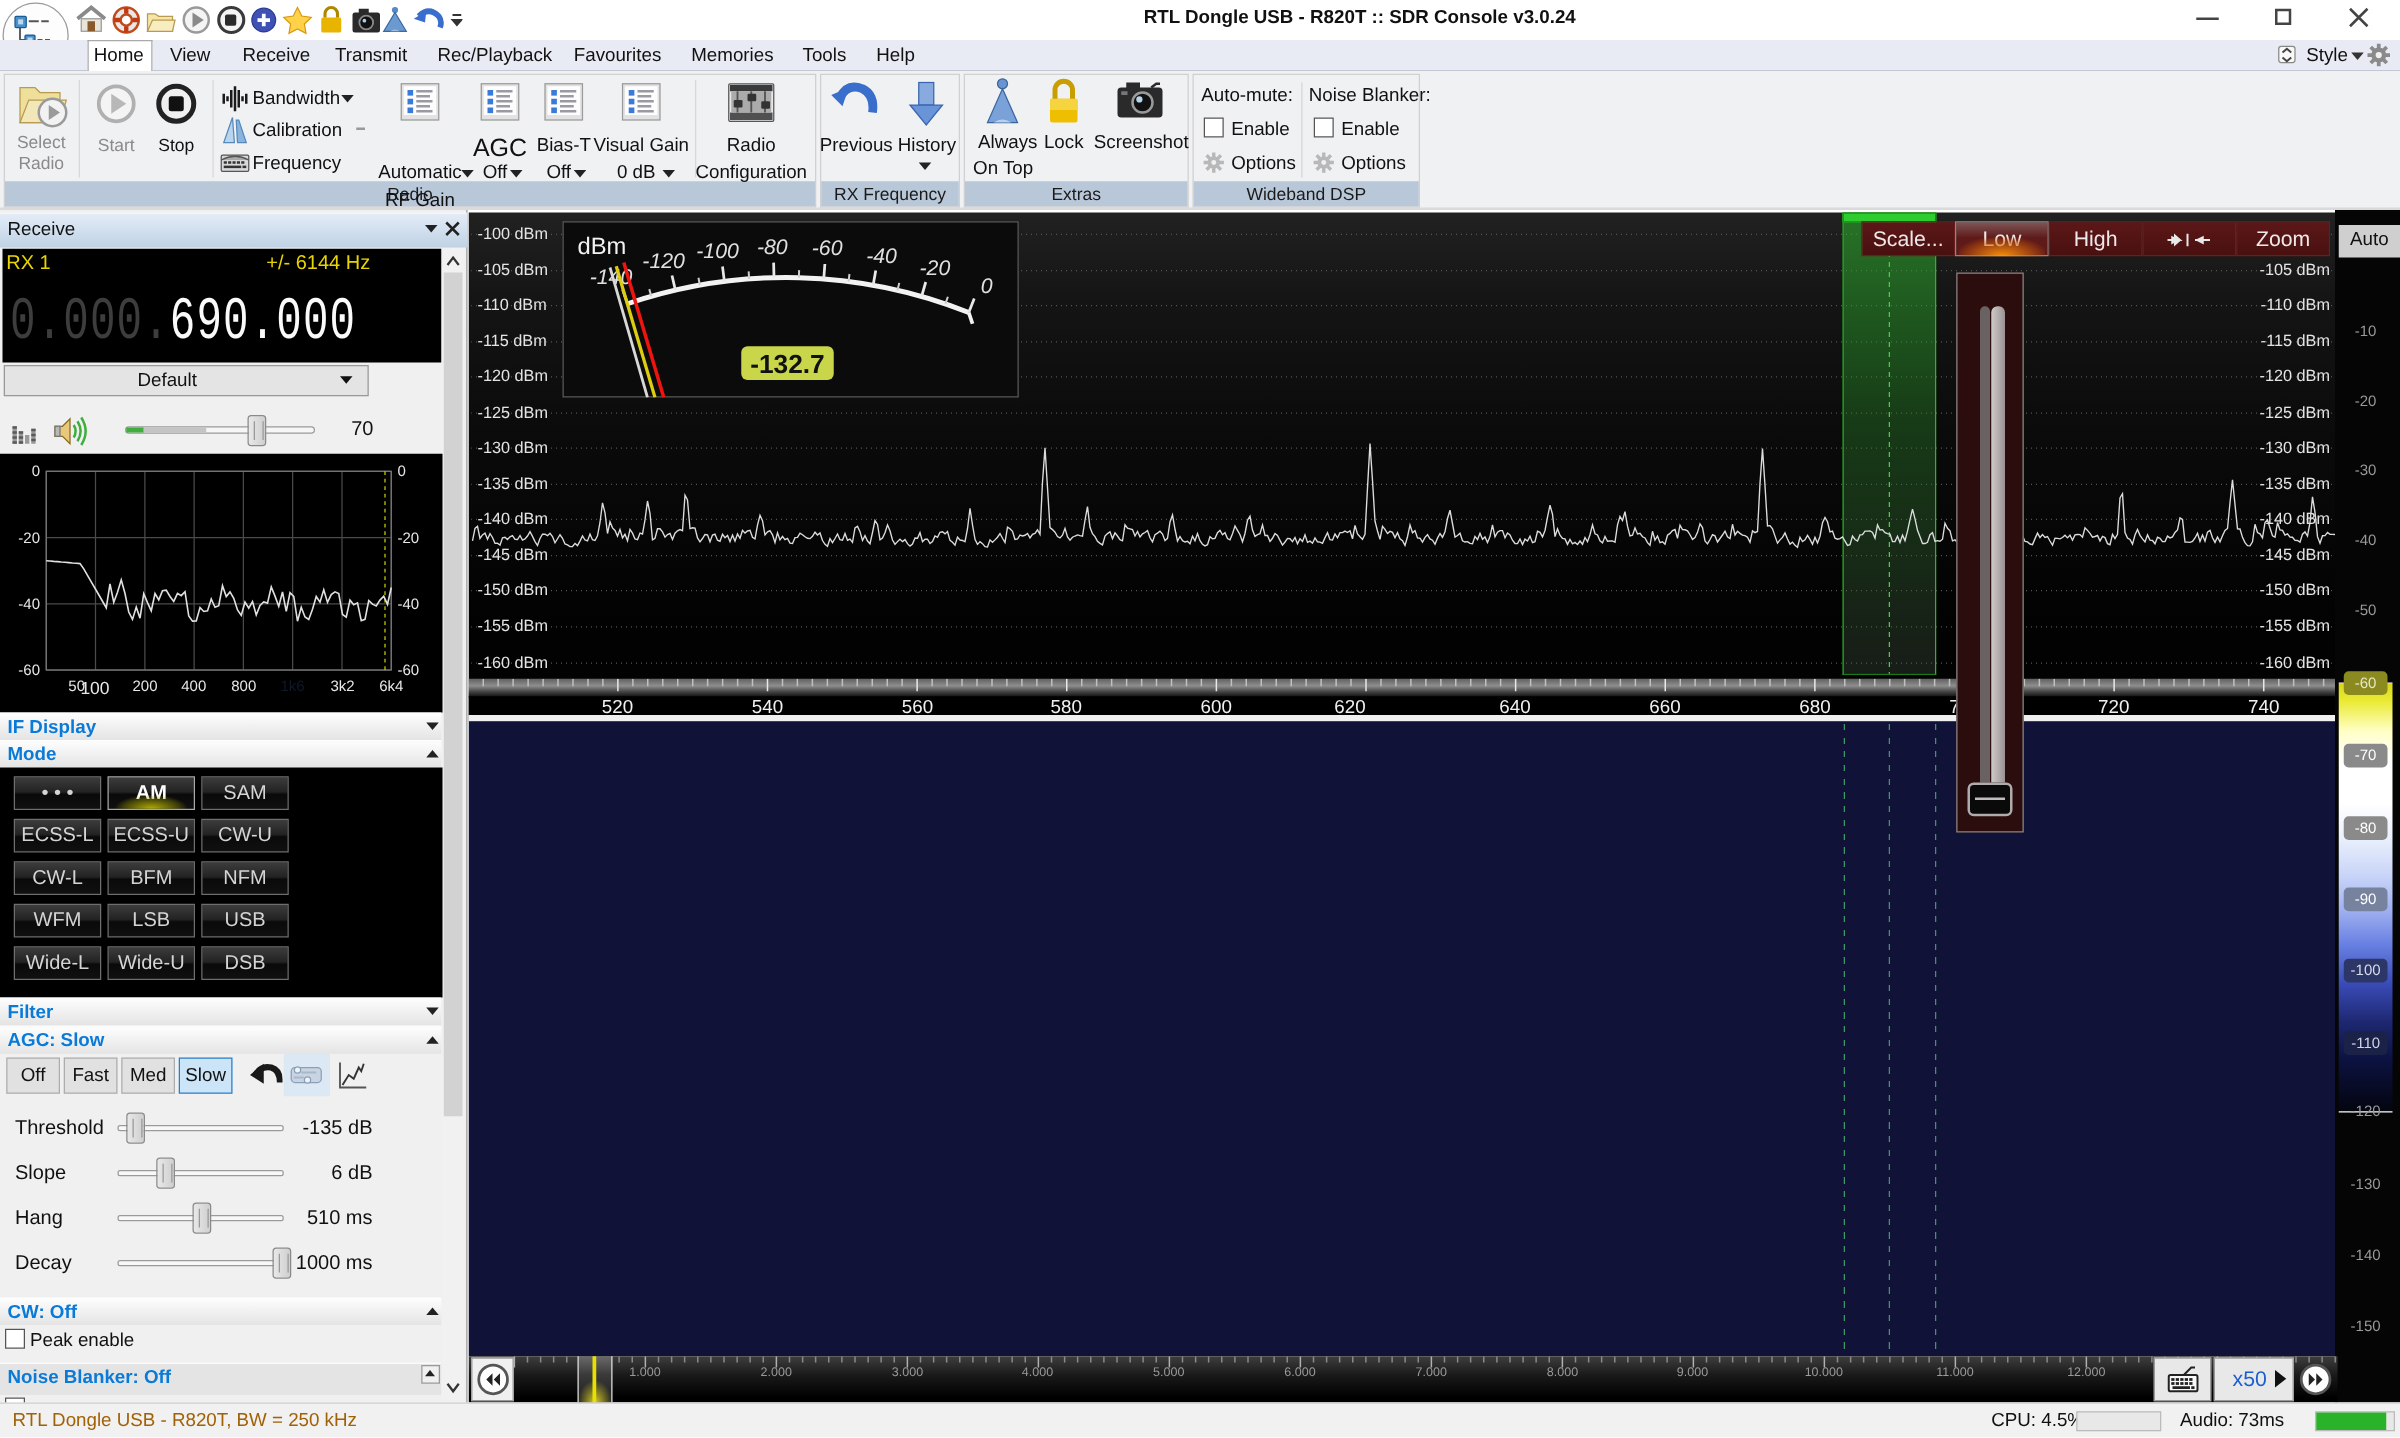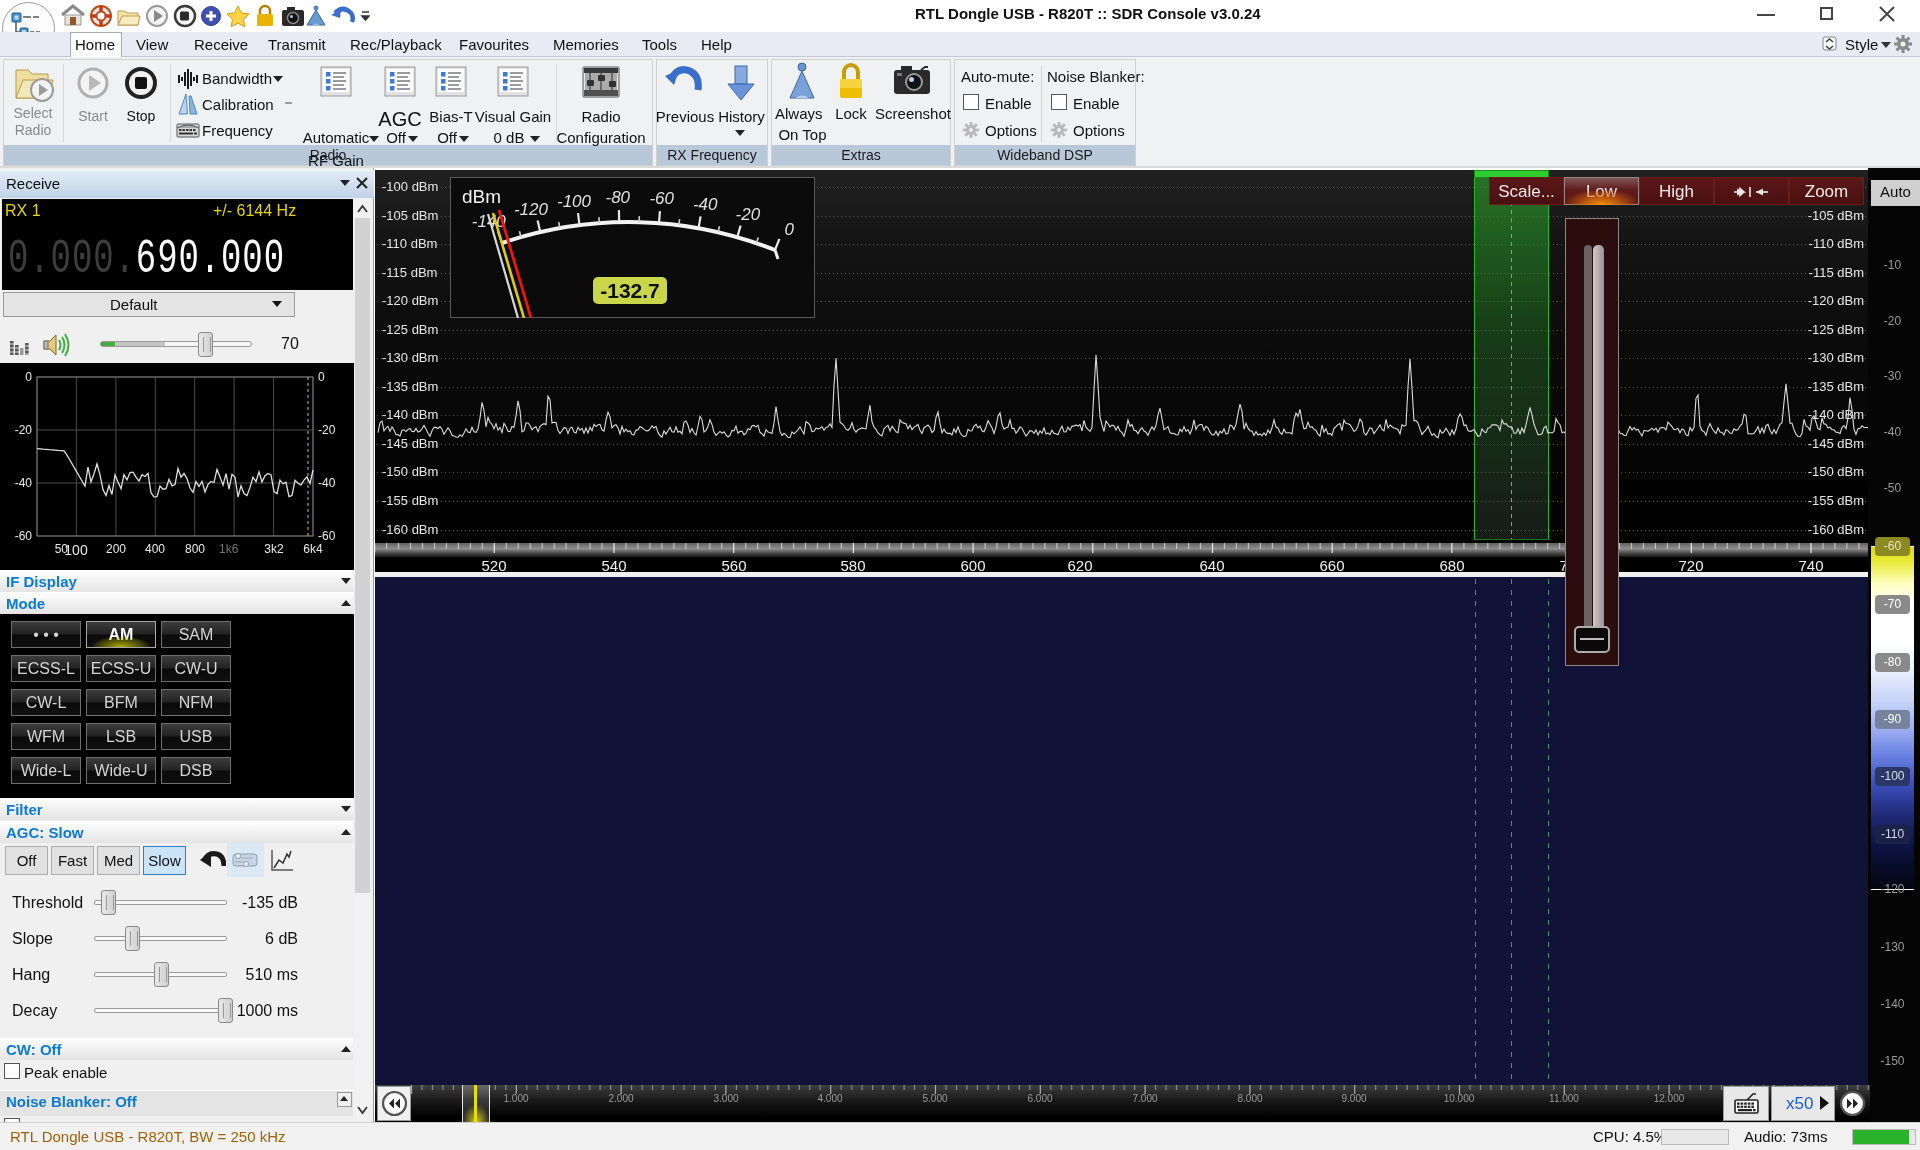--- a/index.html
+++ b/index.html
@@ -266,21 +266,21 @@
  <path d="M2 20 L28 20 L15 36 Z" fill="#6a94d8" stroke="#3a66b0"></path>
 </svg>
 <div class="ab" style="left:714px;top:108px;width:55px;text-align:center;font-size:15px;color:#111;">History</div>
 <div class="tri-d" style="left:735px;top:130px;"></div>
 
 <svg class="ab" style="left:786px;top:62px" width="32" height="40" viewBox="0 0 32 40">
  <circle cx="16" cy="5" r="4" fill="#6a94d0" stroke="#3a66a0"></circle>
  <path d="M16 9 L28 36 L4 36 Z" fill="#7aa2d8" stroke="#3a66a0"></path>
  <path d="M9 36 q7 -5 14 0" fill="#b8d0ec" stroke="none"></path>
 </svg>
-<div class="ab" style="left:775px;top:105px;width:55px;text-align:left;font-size:15px;color:#111;">Always</div>
+<div class="ab" style="left:775px;top:105px;width:55px;text-align:right;font-size:15px;color:#111;">Always</div>
 <div class="ab" style="left:775px;top:126px;width:55px;text-align:center;font-size:15px;color:#111;">On Top</div>
 <svg class="ab" style="left:836px;top:62px" width="30" height="40" viewBox="0 0 30 40">
  <rect x="4" y="17" width="22" height="19" rx="2" fill="#eebe00"></rect>
  <rect x="4" y="17" width="22" height="9" fill="#f6d440"></rect>
  <path d="M8 17 V10 a7 7 0 0 1 14 0 V17" fill="none" stroke="#c89e00" stroke-width="4"></path>
 </svg>
 <div class="ab" style="left:828px;top:105px;width:46px;text-align:center;font-size:15px;color:#111;">Lock</div>
 <svg class="ab" style="left:893px;top:64px" width="38" height="32" viewBox="0 0 38 32">
  <rect x="1" y="6" width="36" height="24" rx="3" fill="#2a2a2a"></rect>
  <rect x="8" y="2" width="11" height="6" fill="#2a2a2a"></rect>
@@ -407,21 +407,21 @@
 <div class="ab" style="left:318px;top:423px;width:24px;font-size:12px;color:#e8e8e8;">-20</div>
 <div class="ab" style="left:8px;top:476px;width:24px;text-align:right;font-size:12px;color:#e8e8e8;">-40</div>
 <div class="ab" style="left:318px;top:476px;width:24px;font-size:12px;color:#e8e8e8;">-40</div>
 <div class="ab" style="left:8px;top:529px;width:24px;text-align:right;font-size:12px;color:#e8e8e8;">-60</div>
 <div class="ab" style="left:318px;top:529px;width:24px;font-size:12px;color:#e8e8e8;">-60</div>
 <div class="ab" style="left:38px;top:542px;width:30px;text-align:right;font-size:12px;color:#e8e8e8;">50</div>
 <div class="ab" style="left:61px;top:542px;width:30px;text-align:center;font-size:14px;color:#e8e8e8;">100</div>
 <div class="ab" style="left:101px;top:542px;width:30px;text-align:center;font-size:12px;color:#e8e8e8;">200</div>
 <div class="ab" style="left:140px;top:542px;width:30px;text-align:center;font-size:12px;color:#e8e8e8;">400</div>
 <div class="ab" style="left:180px;top:542px;width:30px;text-align:center;font-size:12px;color:#e8e8e8;">800</div>
-<div class="ab" style="left:219px;top:542px;width:30px;font-size:12px;color:#737373;">1k6</div>
+<div class="ab" style="left:219px;top:542px;width:30px;text-align:center;font-size:12px;color:#0f172a;">1k6</div>
 <div class="ab" style="left:259px;top:542px;width:30px;text-align:center;font-size:12px;color:#e8e8e8;">3k2</div>
 <div class="ab" style="left:298px;top:542px;width:30px;text-align:center;font-size:12px;color:#e8e8e8;">6k4</div>
 
 <div class="hdr" style="top:570px;">
     <div class="t">IF Display</div>
   </div>
 <div class="tri-d" style="left:341px;top:578px;"></div>
 <div class="hdr" style="top:592px;">
     <div class="t">Mode</div>
   </div>

